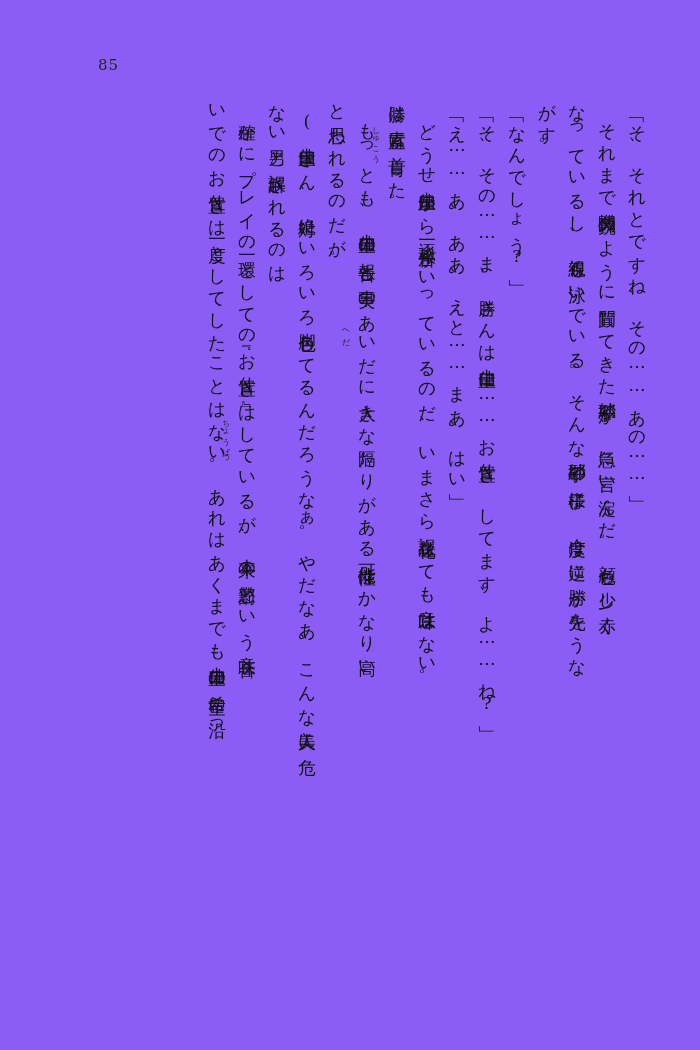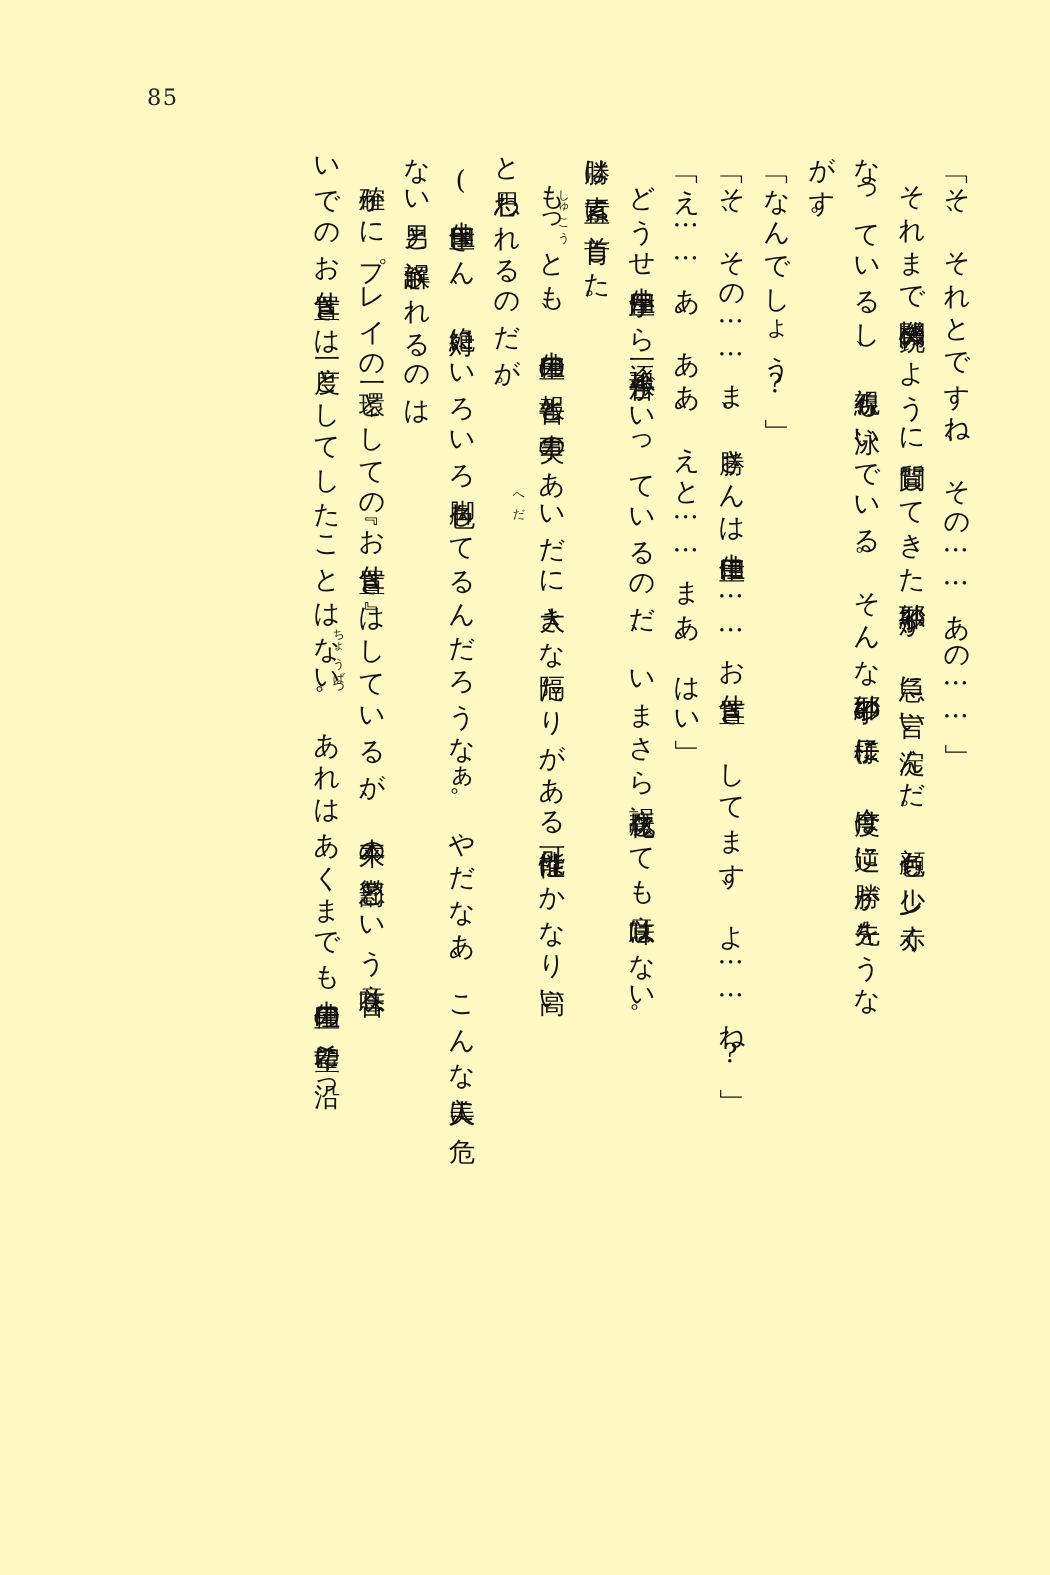--- a/index.html
+++ b/index.html
@@ -11,21 +11,21 @@
     width: 700px;
     height: 1050px;
     overflow: hidden;
     font-family: "DejaVu Serif", "Liberation Serif", serif;
     color: #1a1a1a;
   }
   #page {
     position: relative;
     width: 700px;
     height: 1050px;
-    background: #fef9c3;
+    background: #8b5cf6;
   }
   #page-number {
     position: absolute;
     top: 56px;
     left: 98px;
     font-size: 15px;
     font-family: "DejaVu Serif", "Liberation Serif", serif;
     letter-spacing: 1px;
     color: #222;
   }

